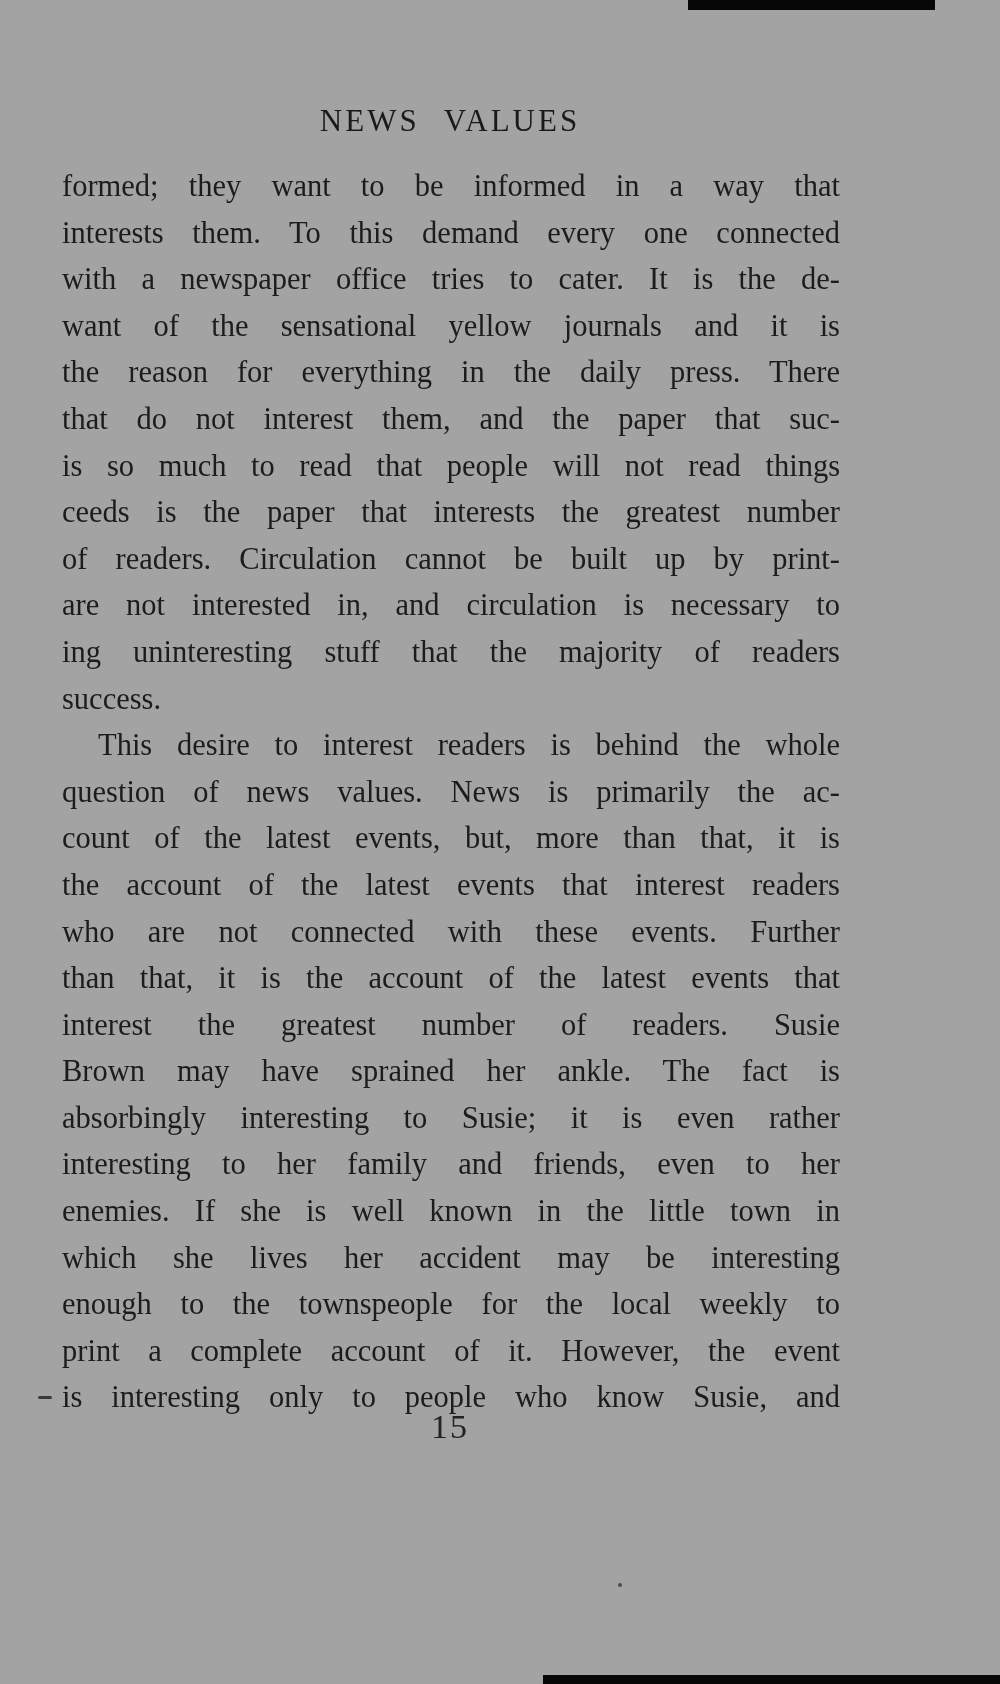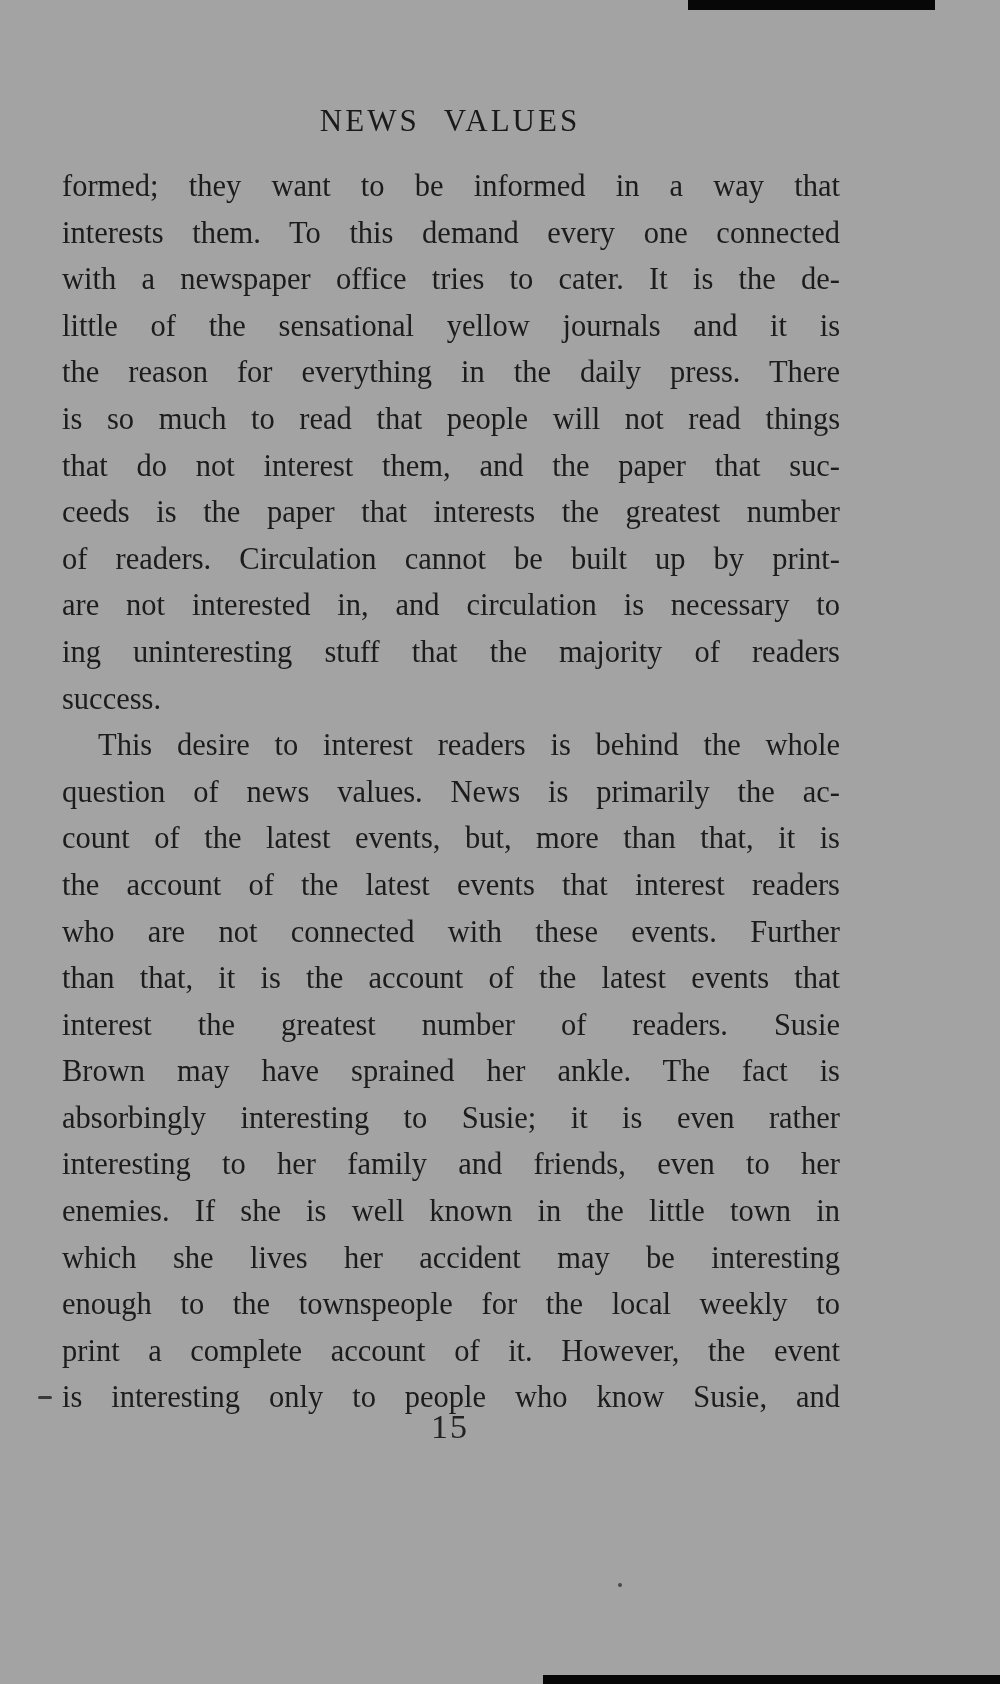--- a/index.html
+++ b/index.html
@@ -101,24 +101,24 @@
 
 <div class="page">
   <div class="artifact artifact-top-right"></div>
 
   <h1 class="running-head">NEWS VALUES</h1>
 
   <div class="text-block" id="text-block">
       <div class="line">formed; they want to be informed in a way that</div>
       <div class="line">interests them.  To this demand every one connected</div>
       <div class="line">with a newspaper office tries to cater.  It is the de-</div>
-      <div class="line">little of the sensational yellow journals and it is</div>
+      <div class="line">want of the sensational yellow journals and it is</div>
       <div class="line">the reason for everything in the daily press.  There</div>
+      <div class="line">that do not interest them, and the paper that suc-</div>
       <div class="line">is so much to read that people will not read things</div>
-      <div class="line">that do not interest them, and the paper that suc-</div>
       <div class="line">ceeds is the paper that interests the greatest number</div>
       <div class="line">of readers.  Circulation cannot be built up by print-</div>
       <div class="line">are not interested in, and circulation is necessary to</div>
       <div class="line">ing uninteresting stuff that the majority of readers</div>
       <div class="line no-justify">success.</div>
       <div class="line indent">This desire to interest readers is behind the whole</div>
       <div class="line">question of news values.  News is primarily the ac-</div>
       <div class="line">count of the latest events, but, more than that, it is</div>
       <div class="line">the account of the latest events that interest readers</div>
       <div class="line">who are not connected with these events.  Further</div>

